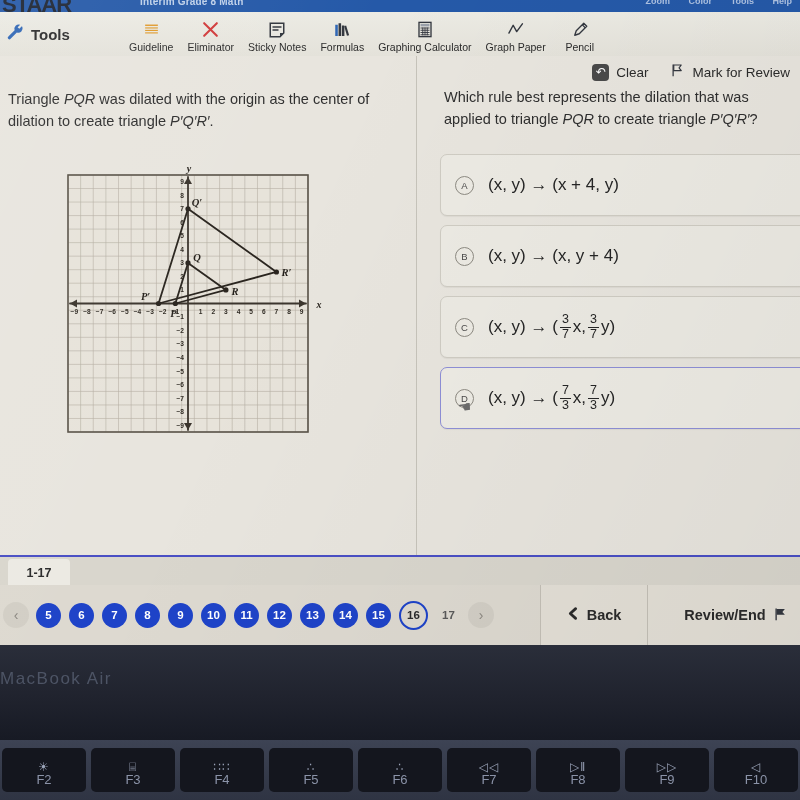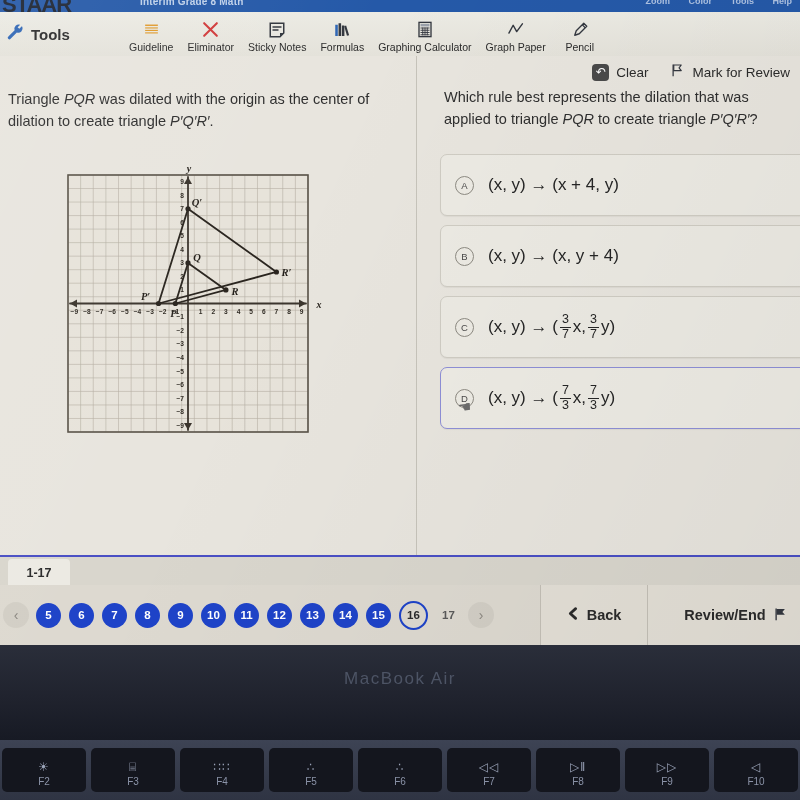--- a/index.html
+++ b/index.html
@@ -144,35 +144,35 @@
     height:60px;display:flex;align-items:center;justify-content:center;gap:7px;
     border-left:1px solid #c3bfb6;padding:0 14px;
     font-size:14.5px;font-weight:bold;color:#2b2b2b;background:#e3dfd6;
   }
   
   #bezel{
     position:absolute;left:0;top:645px;width:800px;height:95px;
     background:linear-gradient(180deg,#2a2e3a 0%,#20232e 55%,#171a24 100%);
   }
   .mba{
-    position:absolute;left:0;top:24px;width:800px;text-align:center;
+    position:absolute;left:0;top:24px;width:800px;text-align:left;
     font-size:17px;color:#4d5465;letter-spacing:1.5px;
   }
   #keyboard{
     position:absolute;left:0;top:740px;width:800px;height:60px;
     background:linear-gradient(180deg,#3d4354 0%,#2f3443 100%);
   }
   .keyrow{position:absolute;left:0;top:8px;width:800px;height:46px;display:flex;gap:5px;padding:0 2px;box-sizing:border-box;}
   .key{
     flex:1;height:44px;background:#14161e;border-radius:5px;
     display:flex;flex-direction:column;align-items:center;justify-content:center;
     color:#9aa3b8;position:relative;
   }
   .key .kg{font-size:12px;line-height:1;margin-bottom:7px;letter-spacing:1px;}
-  .key .kf{font-size:10px;position:absolute;bottom:5px;color:#8b93a8;}
+  .key .kf{font-size:13px;position:absolute;bottom:5px;color:#8b93a8;}
   .glare{
     position:absolute;left:0;top:0;width:800px;height:645px;pointer-events:none;
     background:linear-gradient(115deg,rgba(255,255,255,.08) 0%,rgba(255,255,255,0) 35%,rgba(0,0,0,.045) 100%);
   }
 </style>
 </head>
 <body>
 
 <div id="screen">
 

